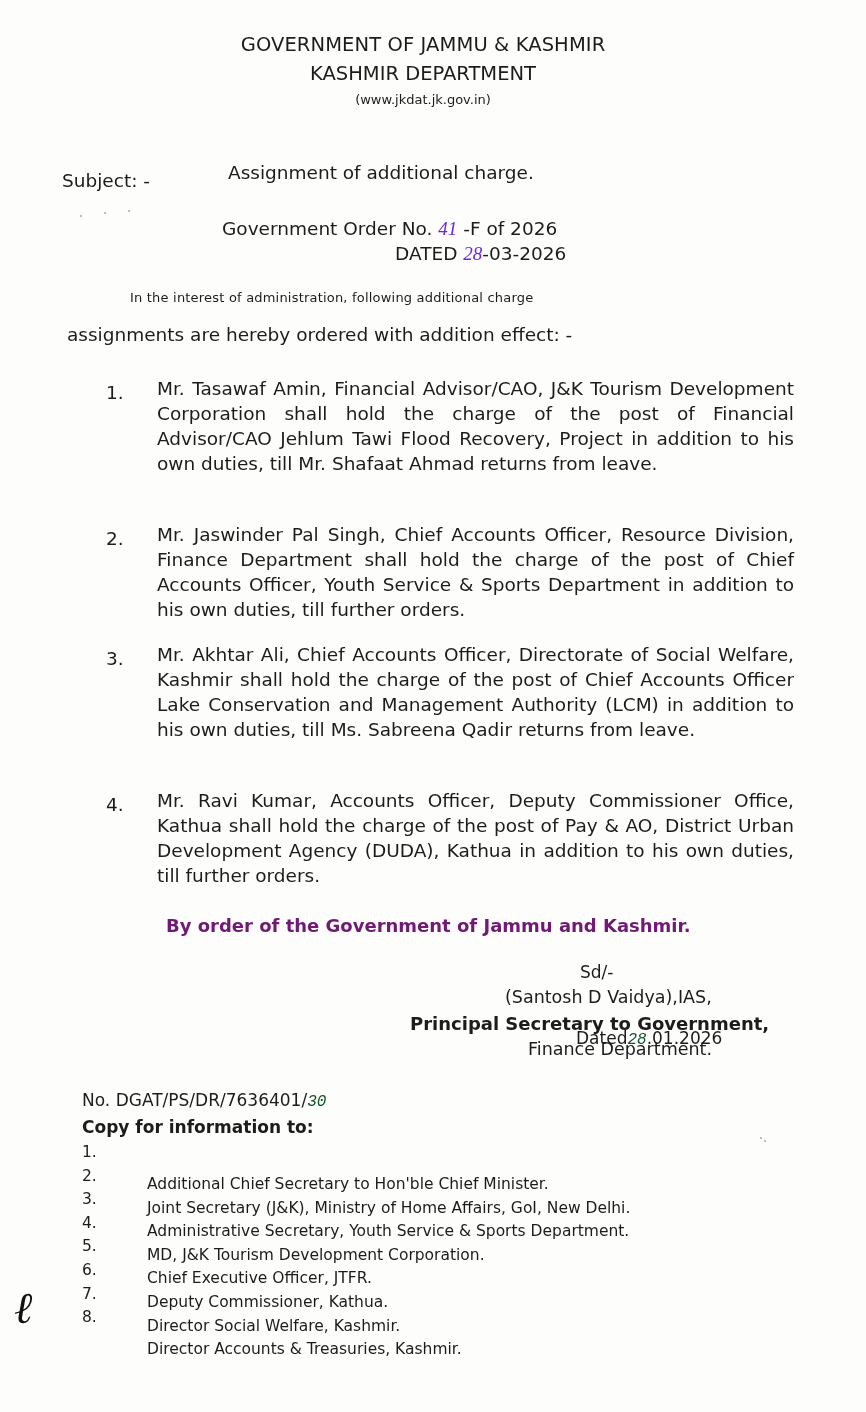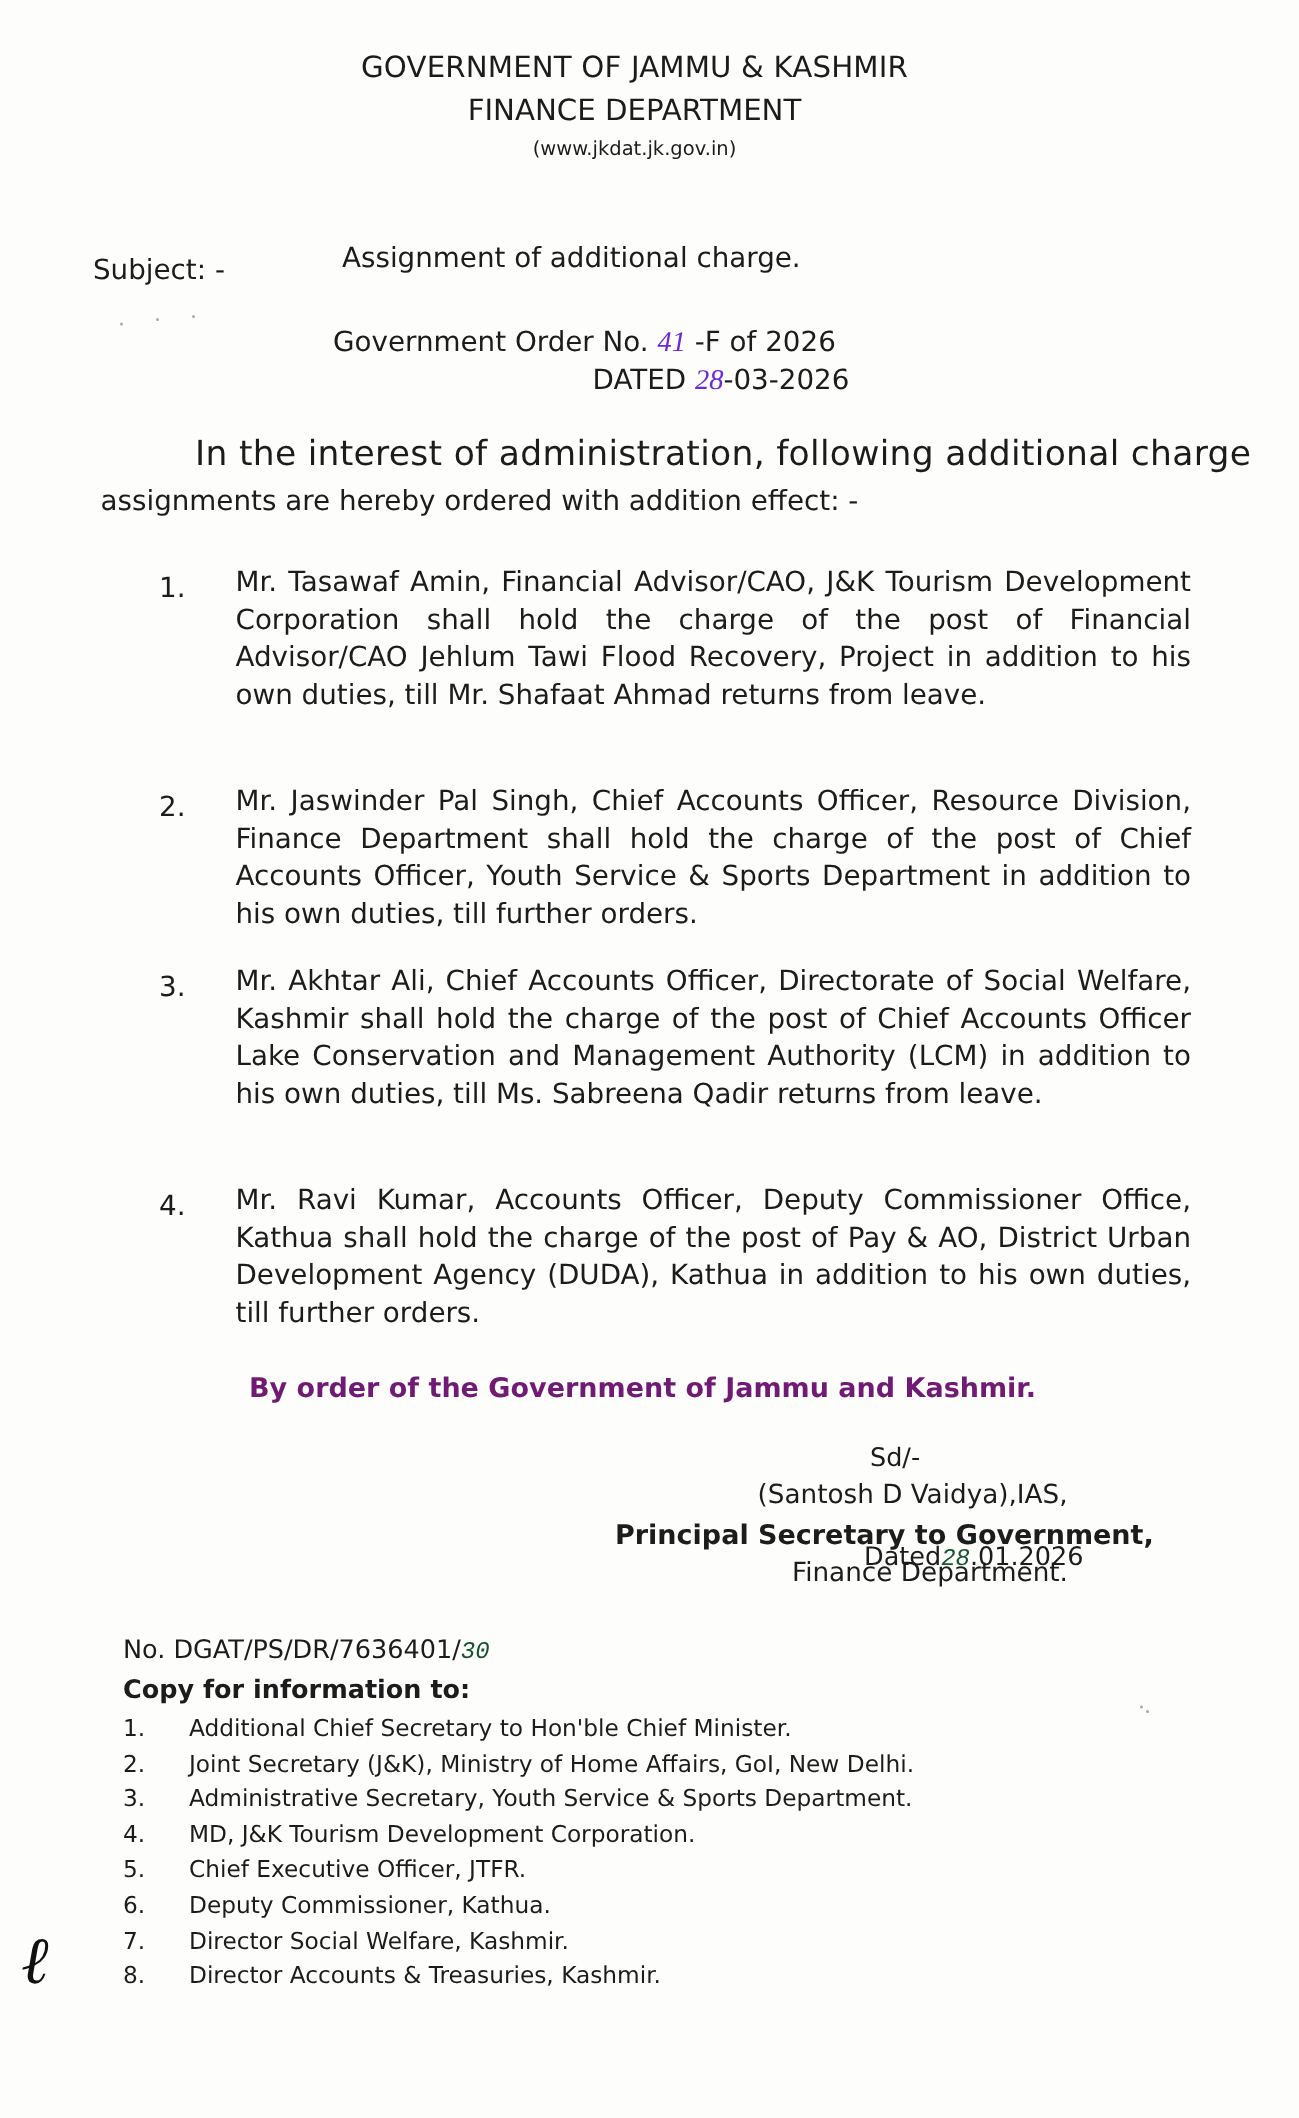--- a/index.html
+++ b/index.html
@@ -11,48 +11,48 @@
     .abs { position: absolute; white-space: nowrap; }
     .hdr1 { left: 0; width: 846px; text-align: center; top: 33px; font-size: 19.5px; letter-spacing: 0.1px; }
     .hdr2 { left: 0; width: 846px; text-align: center; top: 62px; font-size: 19.5px; }
     .hdr3 { left: 0; width: 846px; text-align: center; top: 92px; font-size: 13px; }
     .subj-label { left: 62px; top: 170px; font-size: 18.5px; }
     .subj-text { left: 228px; top: 162px; font-size: 18.5px; }
     .go-line { left: 222px; top: 218px; font-size: 18.5px; }
     .dated-line { left: 395px; top: 243px; font-size: 18.5px; }
     .hand { color: #6d28d9; font-family: Liberation Serif, serif; font-style: italic; font-size: 19px; }
     .hand-dark { color: #14532d; font-family: Liberation Mono, monospace; font-style: italic; font-size: 16px; }
-    .intro1 { left: 130px; top: 290px; font-size: 23px; letter-spacing: 0.2px; }
+    .intro1 { left: 130px; top: 290px; font-size: 13px; letter-spacing: 0.2px; }
     .intro2 { left: 67px; top: 324px; font-size: 18.5px; }
     .item { position: absolute; left: 100px; width: 700px; font-size: 18.5px; }
     .item .num { position: absolute; left: 6px; top: 6px; }
     .item .body { position: absolute; left: 57px; width: 637px; line-height: 25px; text-align: justify; text-align-last: left; white-space: normal; }
     .i1 { top: 376px; } .i2 { top: 522px; } .i3 { top: 642px; } .i4 { top: 788px; }
     .byorder { left: 148px; top: 915px; font-size: 18px; font-weight: bold; color: #701a75; margin-left: 18px; }
     .sd { left: 580px; top: 962px; font-size: 17px; font-weight: normal; }
     .signame { left: 505px; top: 987px; font-size: 17.5px; }
     .sigtitle { left: 410px; top: 1013px; font-size: 18px; font-weight: bold; }
     .sigdept { left: 528px; top: 1039px; font-size: 17.5px; }
     .refno { left: 82px; top: 1090px; font-size: 17px; }
     .refdate { left: 576px; top: 1028px; font-size: 17px; text-align: center; }
     .copy-head { left: 82px; top: 1117px; font-size: 17px; font-weight: bold; }
     .copy-list { position: absolute; left: 82px; top: 1141px; font-size: 15.5px; line-height: 23.6px; }
     .copy-row { position: relative; height: 23.6px; white-space: nowrap; }
     .copy-row .cn { position: absolute; left: 0; }
-    .copy-row .ct { position: absolute; left: 44px; }
+    .copy-row .ct { position: absolute; left: 65px; margin-top: 32px; }
     .margin-mark { left: 14px; top: 1282px; font-size: 44px; font-family: "DejaVu Serif", serif; font-style: italic; color: #111; }
     .speck { position: absolute; width: 2px; height: 2px; background: #aaa; border-radius: 50%; }
   </style>
 </head>
 <body>
 
 <div class="page">
 
   <div class="abs hdr1">GOVERNMENT OF JAMMU &amp; KASHMIR</div>
-  <div class="abs hdr2">FINANCE DEPARTMENT</div>
+  <div class="abs hdr2">KASHMIR DEPARTMENT</div>
   <div class="abs hdr3">(www.jkdat.jk.gov.in)</div>
 
   <div class="abs subj-label">Subject: -</div>
   <div class="abs subj-text">Assignment of additional charge.</div>
 
   <span class="speck" style="left:80px;top:215px"></span>
   <span class="speck" style="left:104px;top:212px"></span>
   <span class="speck" style="left:128px;top:210px"></span>
 
   <div class="abs go-line">

